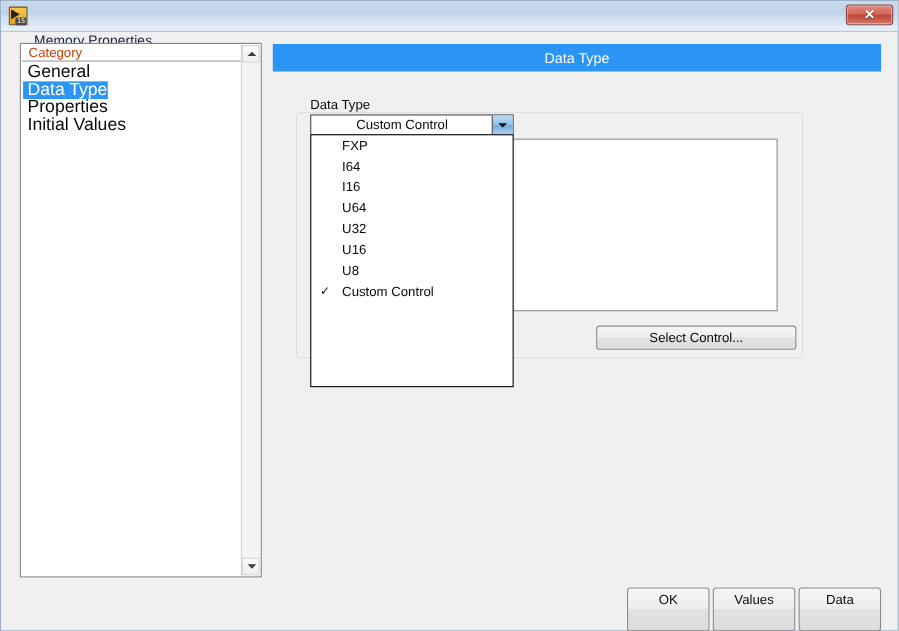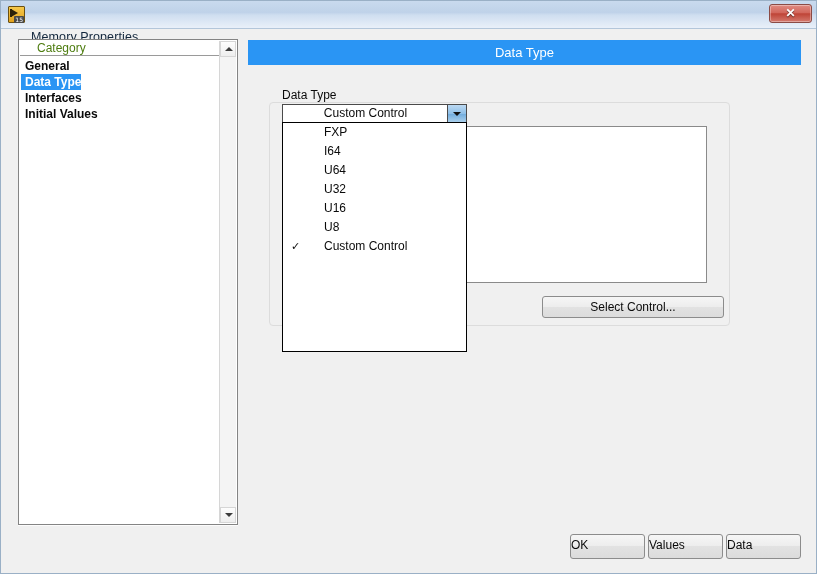--- a/index.html
+++ b/index.html
@@ -115,36 +115,35 @@
   }
   #category-header {
     position: absolute;
     left: 1px; top: 1px;
     width: 203px;
     height: 15px;
     box-sizing: border-box;
     border-bottom: 1px solid #9a9a9a;
     border-right: 1px solid #9a9a9a;
     background: #ffffff;
-    color: #4d7c0f;
-    font-size: 12px;
-    padding-left: 17px;
+    color: #c2410c;
+    font-size: 12px;
+    padding-left: 6px;
     line-height: 15px;
     white-space: nowrap;
   }
   .cat-item {
     position: absolute;
     left: 2px;
     height: 16px;
     line-height: 16px;
-    font-size: 12px;
+    font-size: 16px;
     color: #0a0a0a;
     padding-left: 4px;
     white-space: nowrap;
-    font-weight: bold;
   }
   .cat-item.selected {
     background: #2a95f4;
     color: #ffffff;
   }
   
   #cat-scrollbar {
     position: absolute;
     right: 1px; top: 1px;
     width: 16px;
@@ -255,21 +254,21 @@
     background: #ffffff;
     border: 1px solid #000000;
     z-index: 40;
   }
   .dd-item {
     position: relative;
     height: 19px;
     line-height: 19px;
     font-size: 12px;
     color: #0a0a0a;
-    padding-left: 41px;
+    padding-left: 28px;
     white-space: nowrap;
     cursor: default;
   }
   .dd-item .check {
     position: absolute;
     left: 8px; top: 0;
     font-size: 11px;
     line-height: 19px;
     color: #0a0a0a;
   }
@@ -312,27 +311,28 @@
     cursor: default;
     z-index: 25;
     margin-left: 19px;
   }
 
   
   .dlg-button {
     position: absolute;
     top: 533px;
     width: 75px;
-    height: 25px;
+    height: 40px;
     box-sizing: border-box;
     border: 1px solid #8c8c8c;
     border-radius: 3px;
     background: linear-gradient(to bottom, #f6f6f6 0%, #ededed 48%, #e2e2e2 50%, #dcdcdc 100%);
     font-size: 12px;
     color: #0a0a0a;
+    text-align: center;
     line-height: 21px;
     white-space: nowrap;
     cursor: default;
   }
   #ok-button { left: 569px; }
   #cancel-button { left: 647px; }
   #help-button { left: 725px; }
 </style>
 </head>
 <body>
@@ -349,21 +349,21 @@
     <div id="close-button">
       <span class="x">✕</span>
     </div>
   </div>
 
   <div id="category-list">
     <div id="category-header">Category</div>
 
     <div class="cat-item" style="top:18px;">General</div>
     <div class="cat-item selected" style="top:34px;">Data Type</div>
-    <div class="cat-item" style="top:50px;">Interfaces</div>
+    <div class="cat-item" style="top:50px;">Properties</div>
     <div class="cat-item" style="top:66px;">Initial Values</div>
 
     <div id="cat-scrollbar">
       <div class="sb-arrow up">
           <span class="tri"></span>
         </div>
       <div class="sb-arrow down">
           <span class="tri"></span>
         </div>
     </div>
@@ -384,20 +384,21 @@
   <div id="datatype-combo">
     <div class="value">Custom Control</div>
     <div id="combo-arrow-btn">
       <span class="tri"></span>
     </div>
   </div>
 
   <div id="dropdown">
     <div class="dd-item"><span>FXP</span></div>
     <div class="dd-item"><span>I64</span></div>
+    <div class="dd-item"><span>I16</span></div>
     <div class="dd-item"><span>U64</span></div>
     <div class="dd-item"><span>U32</span></div>
     <div class="dd-item"><span>U16</span></div>
     <div class="dd-item"><span>U8</span></div>
     <div class="dd-item">
       <span class="check">✓</span>
       <span>Custom Control</span>
     </div>
   </div>
 

